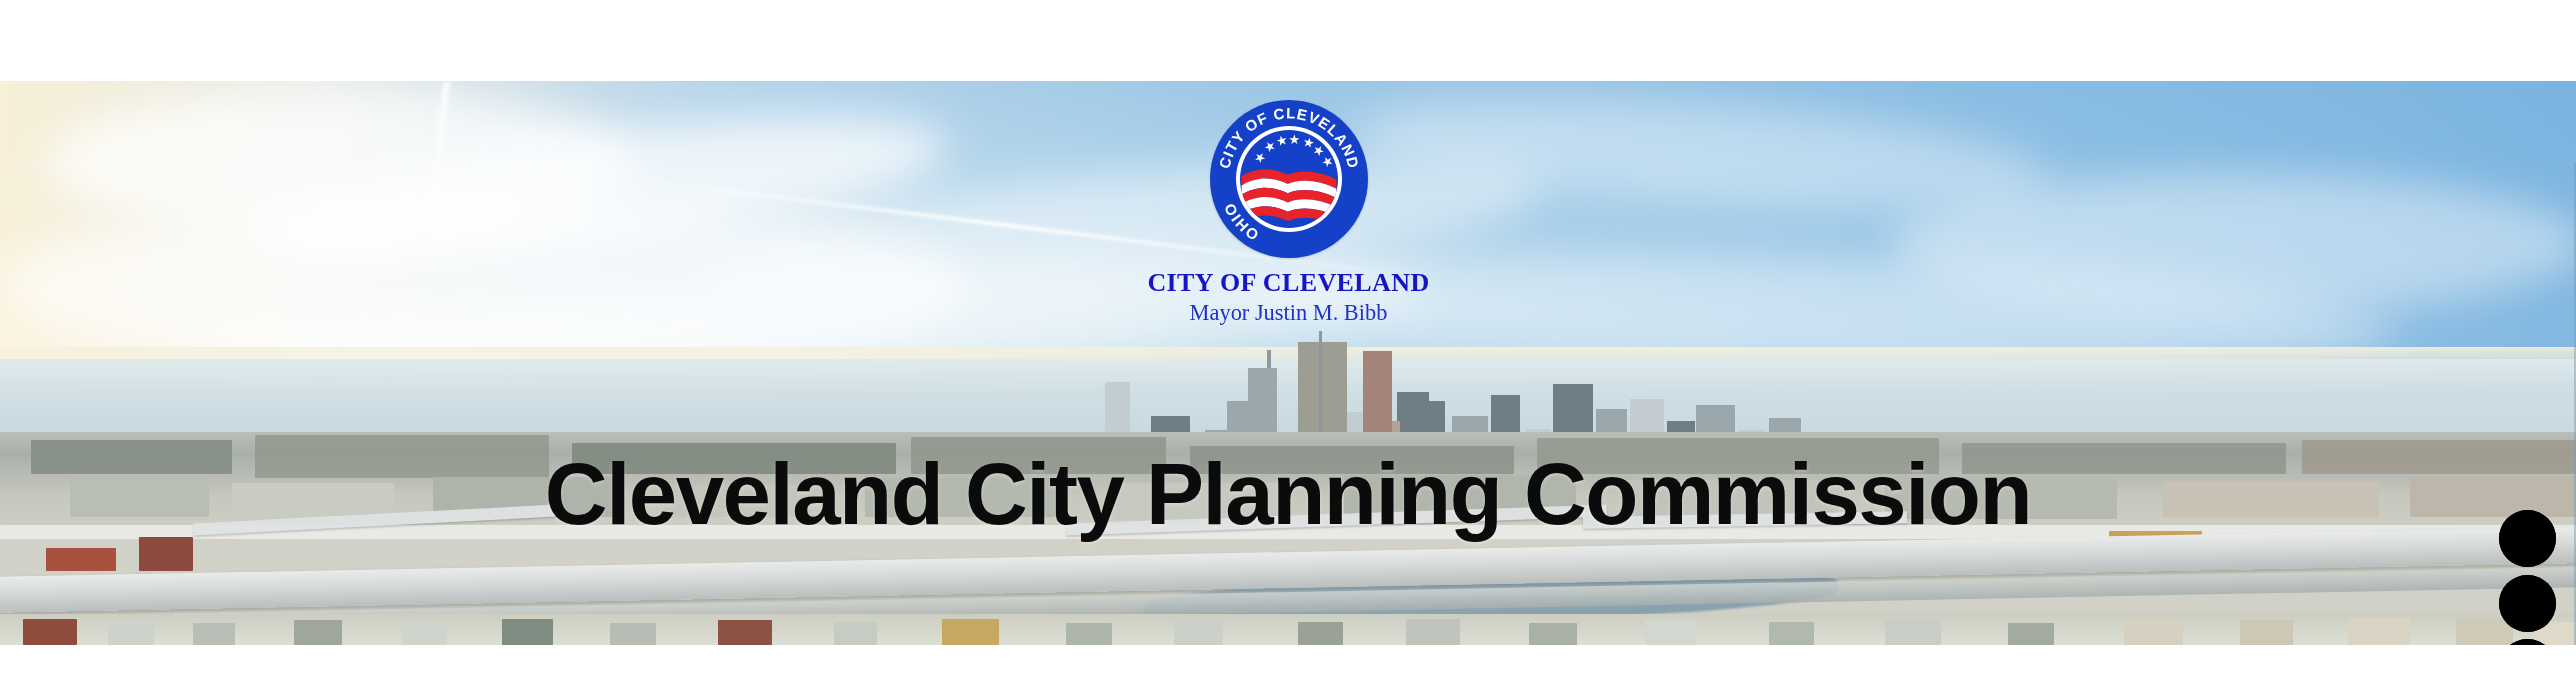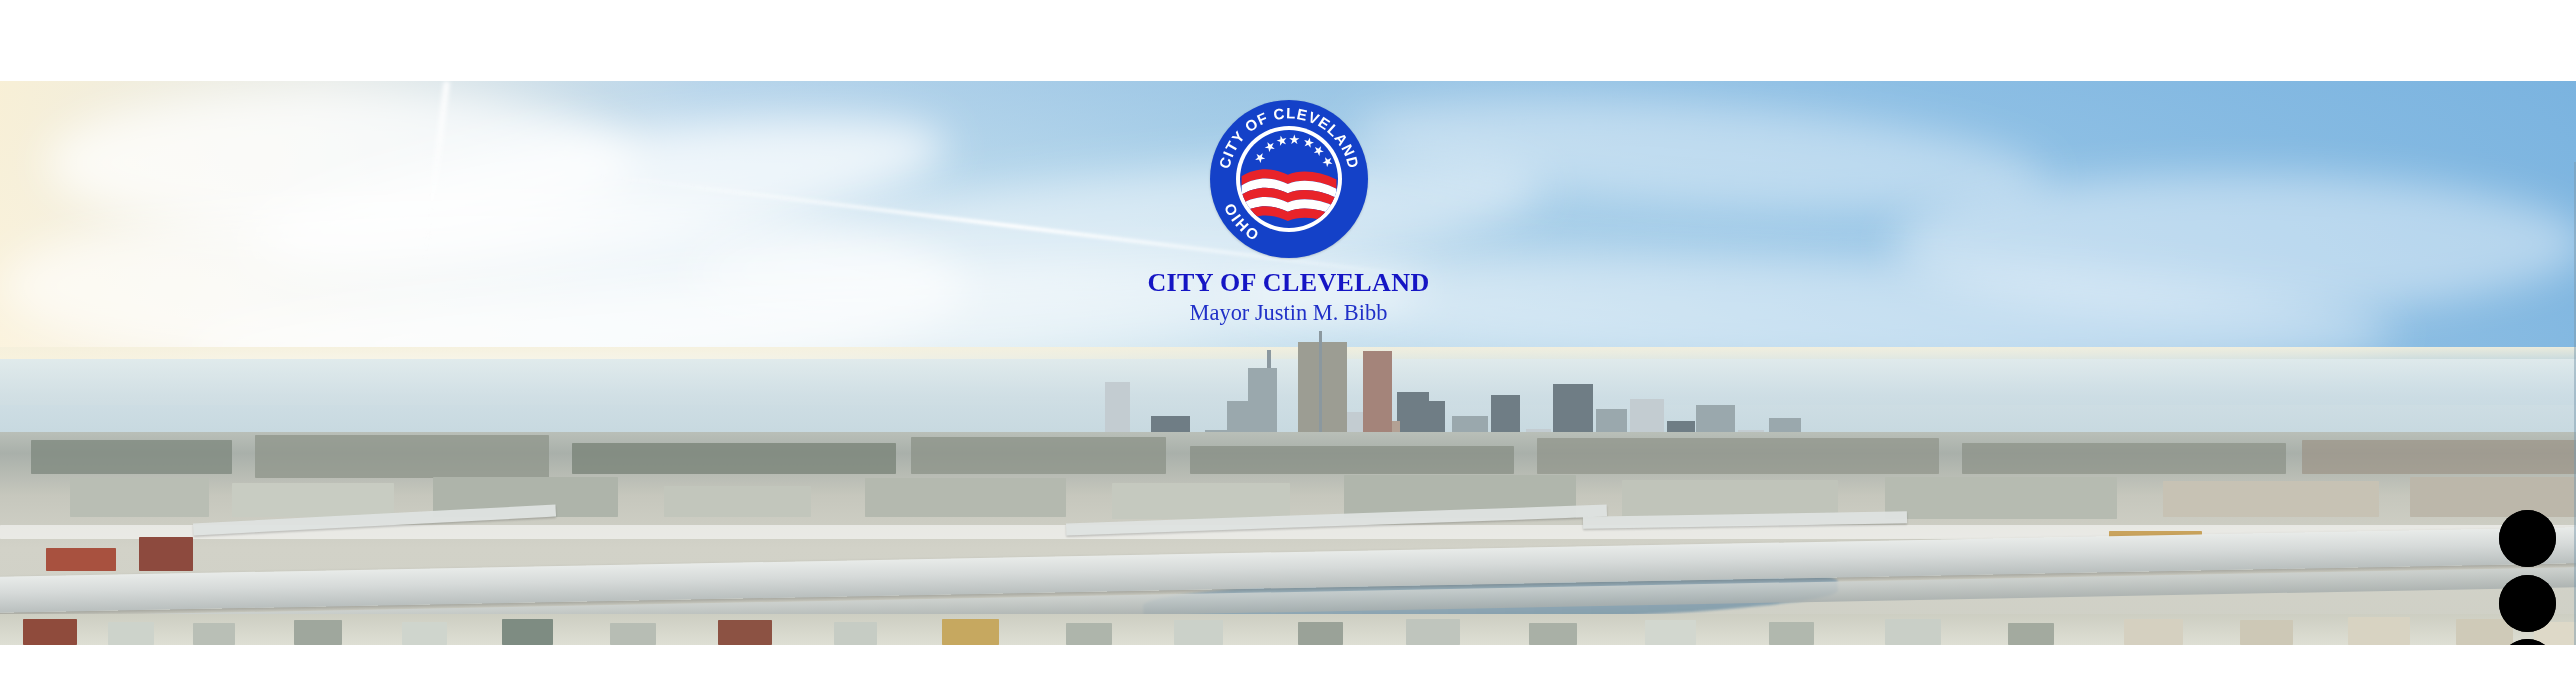--- a/index.html
+++ b/index.html
@@ -402,15 +402,16 @@
           </defs>
           <circle cx="37" cy="37" r="37" fill="#000000" mask="url(#fbm)"></circle>
         </svg>
       </div>
 
     </div>
 
     <div class="right-seam"></div>
   </div>
 
+  <div class="main-title">Cleveland City Planning Commission</div>
 
 </div>
 
 
 </body></html>

